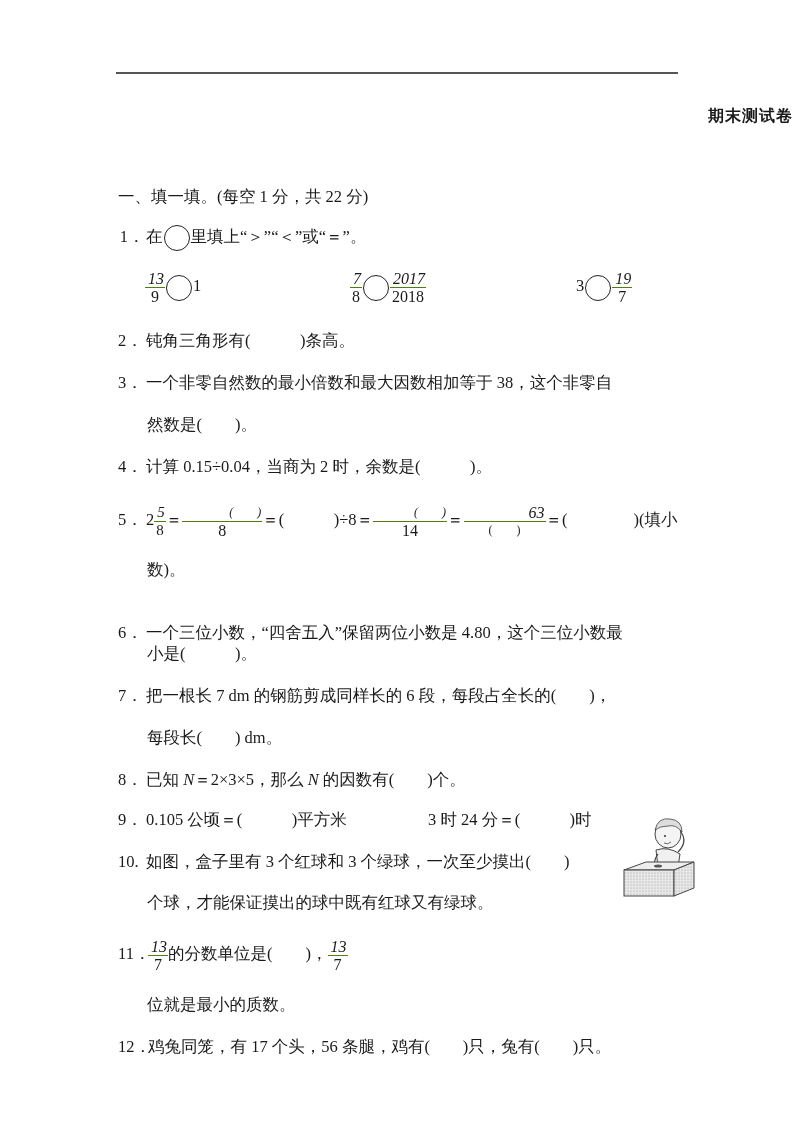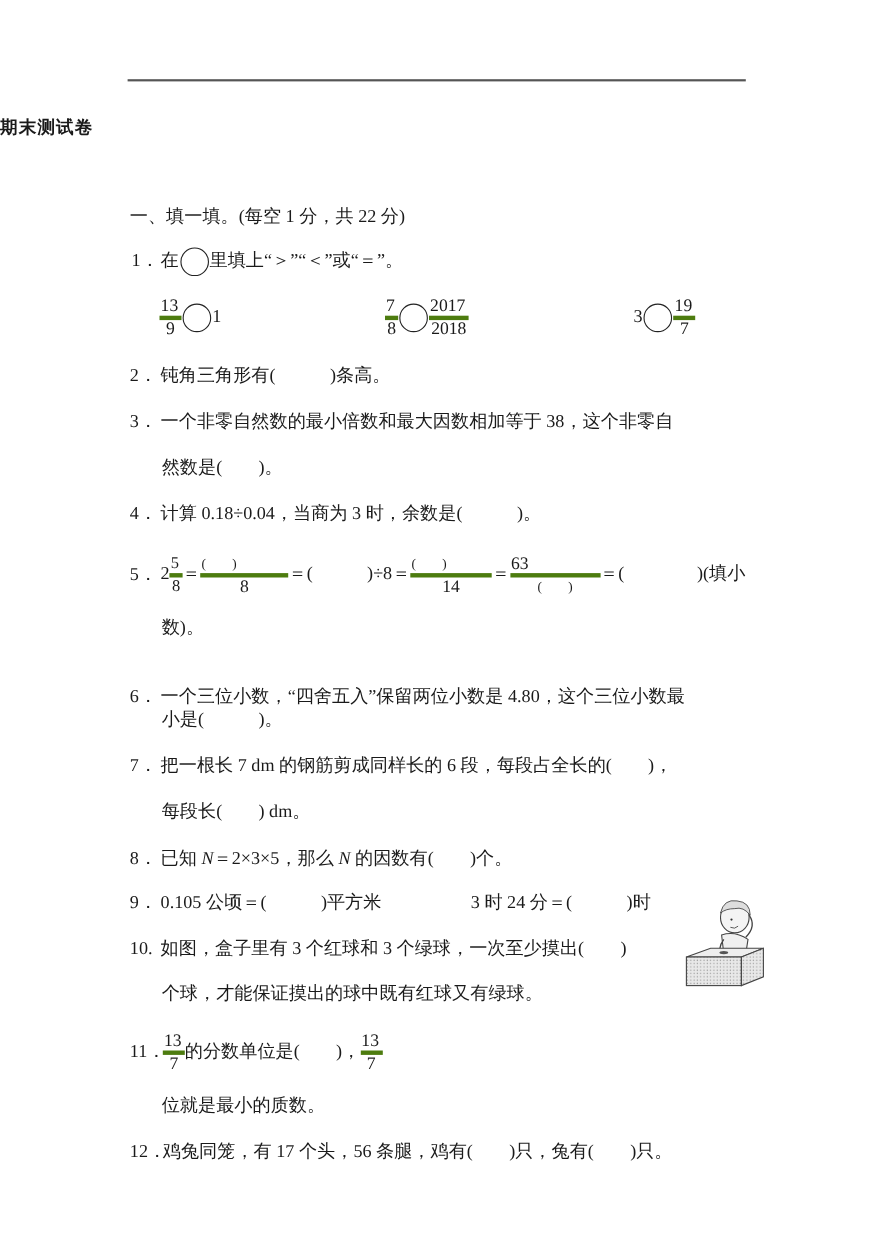--- a/index.html
+++ b/index.html
@@ -3,33 +3,33 @@
 <meta charset="utf-8">
 <style>
   html, body { margin: 0; padding: 0; background: #ffffff; }
   body {
     width: 793px; height: 1122px; position: relative; overflow: hidden;
     font-family: "Liberation Serif", "DejaVu Serif", serif;
     color: #1a1a1a; font-size: 16.5px;
   }
   .rule { position: absolute; left: 116px; top: 72px; width: 562px; height: 1.5px; background: #555; }
   .title {
-    position: absolute; left: 0; width: 793px; top: 106px; text-align: left;
+    position: absolute; left: 0; width: 793px; top: 106px; text-align: right;
     font-weight: bold; font-size: 16px; letter-spacing: 1px;
     font-family: "DejaVu Sans", sans-serif;
   }
   .line { position: absolute; left: 118px; white-space: nowrap; line-height: 22px; margin-top: 36px; }
   .indent { left: 147px; }
   .num { display: inline-block; width: 28px; }
   .num2 { display: inline-block; width: 30px; }
   .frac {
     display: inline-flex; flex-direction: column; align-items: center;
     vertical-align: middle; line-height: 17px; font-size: 16px; margin: 0 1px;
   }
-  .frac .n { border-bottom: 4px solid #4d7c0f; padding: 0 1px; text-align: left; min-width: 100%; }
+  .frac .n { border-bottom: 1px solid #4d7c0f; padding: 0 1px; text-align: right; min-width: 100%; font-style: italic; }
   .frac .d { text-align: center; }
   .circle {
     display: inline-block; width: 20px; height: 20px; border: 1.3px solid #222;
     border-radius: 50%; vertical-align: middle; margin: 0 1px;
   }
   .circle.big { width: 24px; height: 24px; }
   .small-paren { font-size: 12px; letter-spacing: 0; }
   .fig { position: absolute; left: 618px; top: 812px; width: 80px; height: 86px; }
 </style>
 </head>
@@ -68,21 +68,21 @@
 <div class="line" style="top:294px;">
   <span class="num">2．</span><span>钝角三角形有(　　　)条高。</span>
 </div>
 
 <div class="line" style="top:336px;">
   <span class="num">3．</span><span>一个非零自然数的最小倍数和最大因数相加等于 38，这个非零自</span>
 </div>
 <div class="line indent" style="top:378px;">然数是(　　)。</div>
 
 <div class="line" style="top:420px;">
-  <span class="num">4．</span><span>计算 0.18÷0.04，当商为 3 时，余数是(　　　)。</span>
+  <span class="num">4．</span><span>计算 0.15÷0.04，当商为 2 时，余数是(　　　)。</span>
 </div>
 
 <div class="line" style="top:468px;">
   <span class="num">5．</span><span>2</span><span class="frac" style="font-size:15px;">
       <span class="n">5</span>
       <span class="d">8</span>
     </span><span>＝</span><span class="frac" style="width:78px;">
       <span class="n small-paren" style="width:78px;">(　　)</span>
       <span class="d">8</span>
     </span><span>＝(　　　)÷8＝</span><span class="frac" style="width:72px;">

